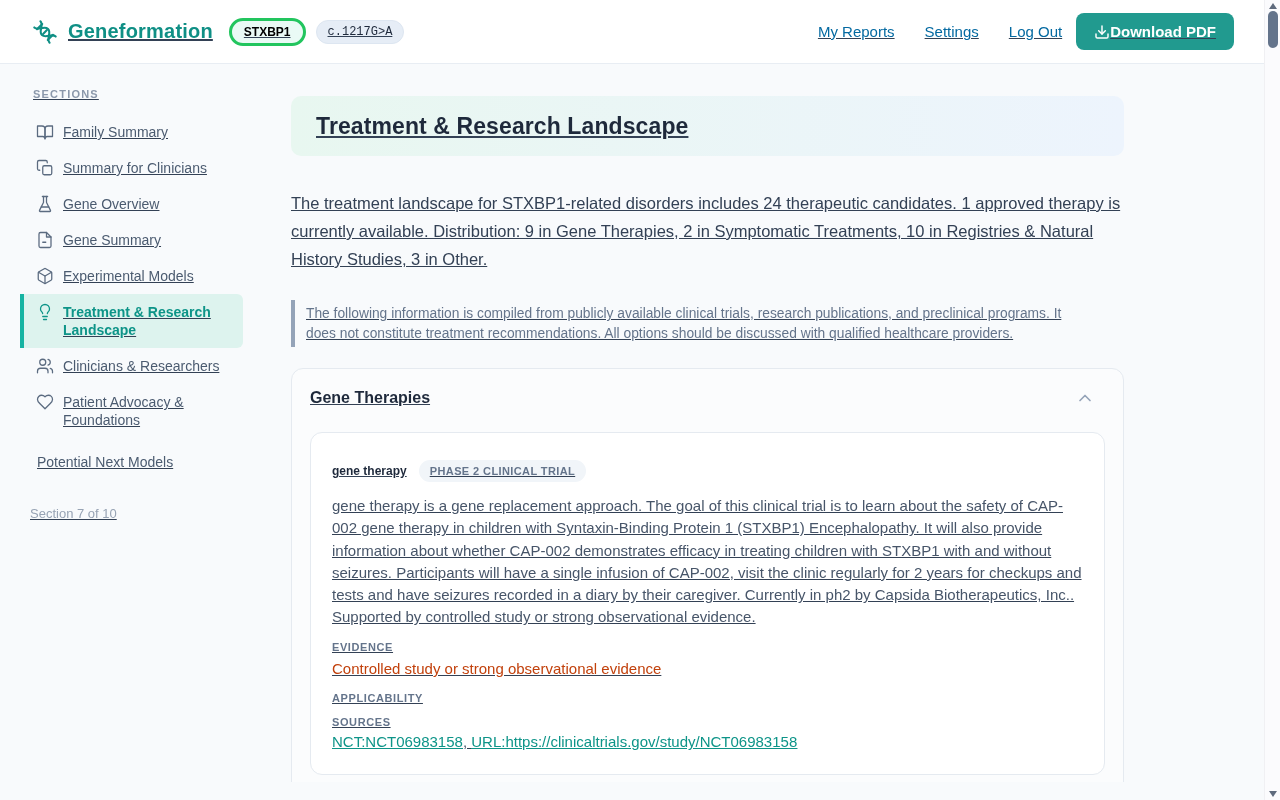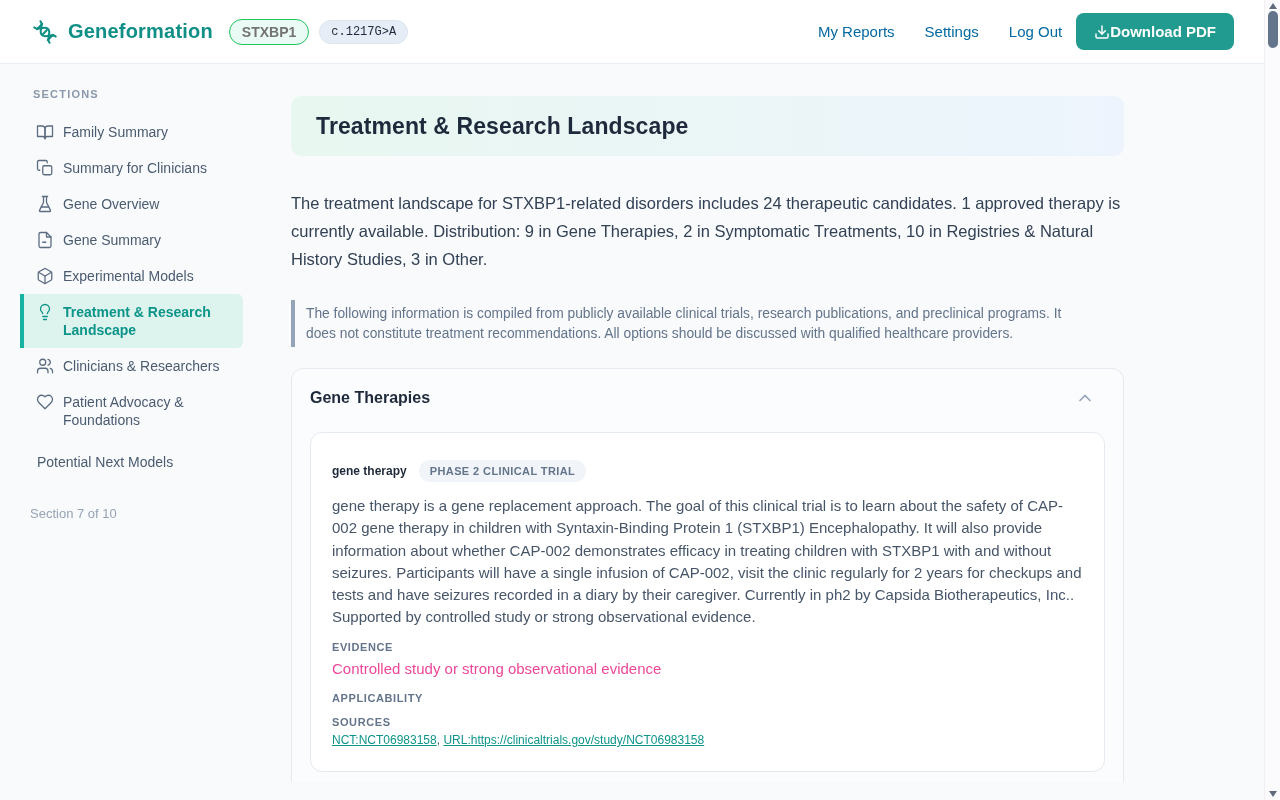--- a/index.html
+++ b/index.html
@@ -1,25 +1,25 @@
 <!DOCTYPE html>
 <html><head>
 <meta charset="utf-8">
 <style>
   * { margin:0; padding:0; box-sizing:border-box; }
   html,body { width:1280px; height:800px; overflow:hidden; }
   body { font-family:"Liberation Sans", sans-serif; background:#f8fafc; color:#334155; position:relative; }
 
-  .page { position:absolute; left:0; top:0; width:1264px; height:782px; overflow:hidden; }
+  .page { position:absolute; left:0; top:0; width:1264px; height:782px; overflow:hidden;text-decoration:underline; }
 
   
   .header { height:64px; background:#ffffff; border-bottom:1px solid #e8edf3; display:flex; align-items:center; padding:0 30px 0 32px; }
   .brand-wrap { display:flex; align-items:center; gap:10px; }
   .brand { font-size:20px; font-weight:800; color:#0f8f85; letter-spacing:0.2px; }
-  .badge-gene { margin-left:6px; font-size:14px; font-weight:700; color:#737373; background:#eafaf5; border:1px solid #22c55e; border-radius:999px; padding:4px 12px; }
+  .badge-gene { margin-left:6px; font-size:12px; font-weight:700; color:#000000; background:#eafaf5; border:3px solid #22c55e; border-radius:999px; padding:4px 12px; }
   .badge-variant { font-family:"Liberation Mono", monospace; font-size:12px; font-weight:500; color:#1e293b; background:#e6edf6; border:1px solid #dde6f1; border-radius:999px; padding:4px 11px; }
   .header-spacer { flex:1; }
   .nav { display:flex; align-items:center; gap:30px; }
   .nav a { color:#0369a1; font-size:15px; text-decoration:none; cursor:pointer; }
   .btn-download { display:flex; align-items:center; gap:0; background:#219a8f; color:#ffffff; font-size:15px; font-weight:700; border:none; border-radius:8px; padding:10px 18px; margin-left:14px; cursor:pointer; }
 
   
   .layout { display:flex; align-items:flex-start; }
 
   
@@ -47,22 +47,22 @@
   .section-head { display:flex; align-items:center; justify-content:space-between; cursor:pointer; padding:0 2px 0 0; }
   .section-title { font-size:16px; font-weight:700; color:#1e293b; }
   .chev { width:20px; height:20px; color:#94a3b8; margin-right:8px; }
 
   .therapy-card { margin-top:24px; background:#ffffff; border:1px solid #e5eaf0; border-radius:12px; padding:27px 21px 24px 21px; }
   .therapy-head { display:flex; align-items:center; gap:12px; }
   .therapy-title { font-size:12px; font-weight:700; color:#1e293b; }
   .phase-badge { font-size:11px; font-weight:600; letter-spacing:0.4px; color:#64748b; background:#f1f5f9; border-radius:999px; padding:5px 11px; }
   .therapy-desc { margin-top:13px; font-size:15px; line-height:22.3px; color:#475569; }
   .meta-label { margin-top:12px; font-size:11px; font-weight:700; letter-spacing:0.6px; color:#64748b; }
-  .meta-value { margin-top:5px; font-size:15px; line-height:22.3px; color:#ec4899; }
-  .sources-row { margin-top:5px; font-size:12px; color:#475569; }
+  .meta-value { margin-top:5px; font-size:15px; line-height:22.3px; color:#c2410c; }
+  .sources-row { margin-top:5px; font-size:15px; color:#475569; }
   .src-link { color:#0d9488; text-decoration:underline; cursor:pointer; }
 
   
   .scrollbar { position:absolute; right:0; top:0; width:16px; height:800px; background:#fbfbfd; border-left:1px solid #f0f0f3; }
   .sb-thumb { position:absolute; left:3px; top:11px; width:10px; height:37px; background:#64748b; border-radius:6px; cursor:pointer; }
   .sb-up, .sb-down { position:absolute; left:4px; width:0; height:0; border-left:4px solid transparent; border-right:4px solid transparent; }
   .sb-up { top:3px; border-bottom:6px solid #5f6b7d; }
   .sb-down { bottom:3px; border-top:6px solid #5f6b7d; }
 
   svg { display:block; }

